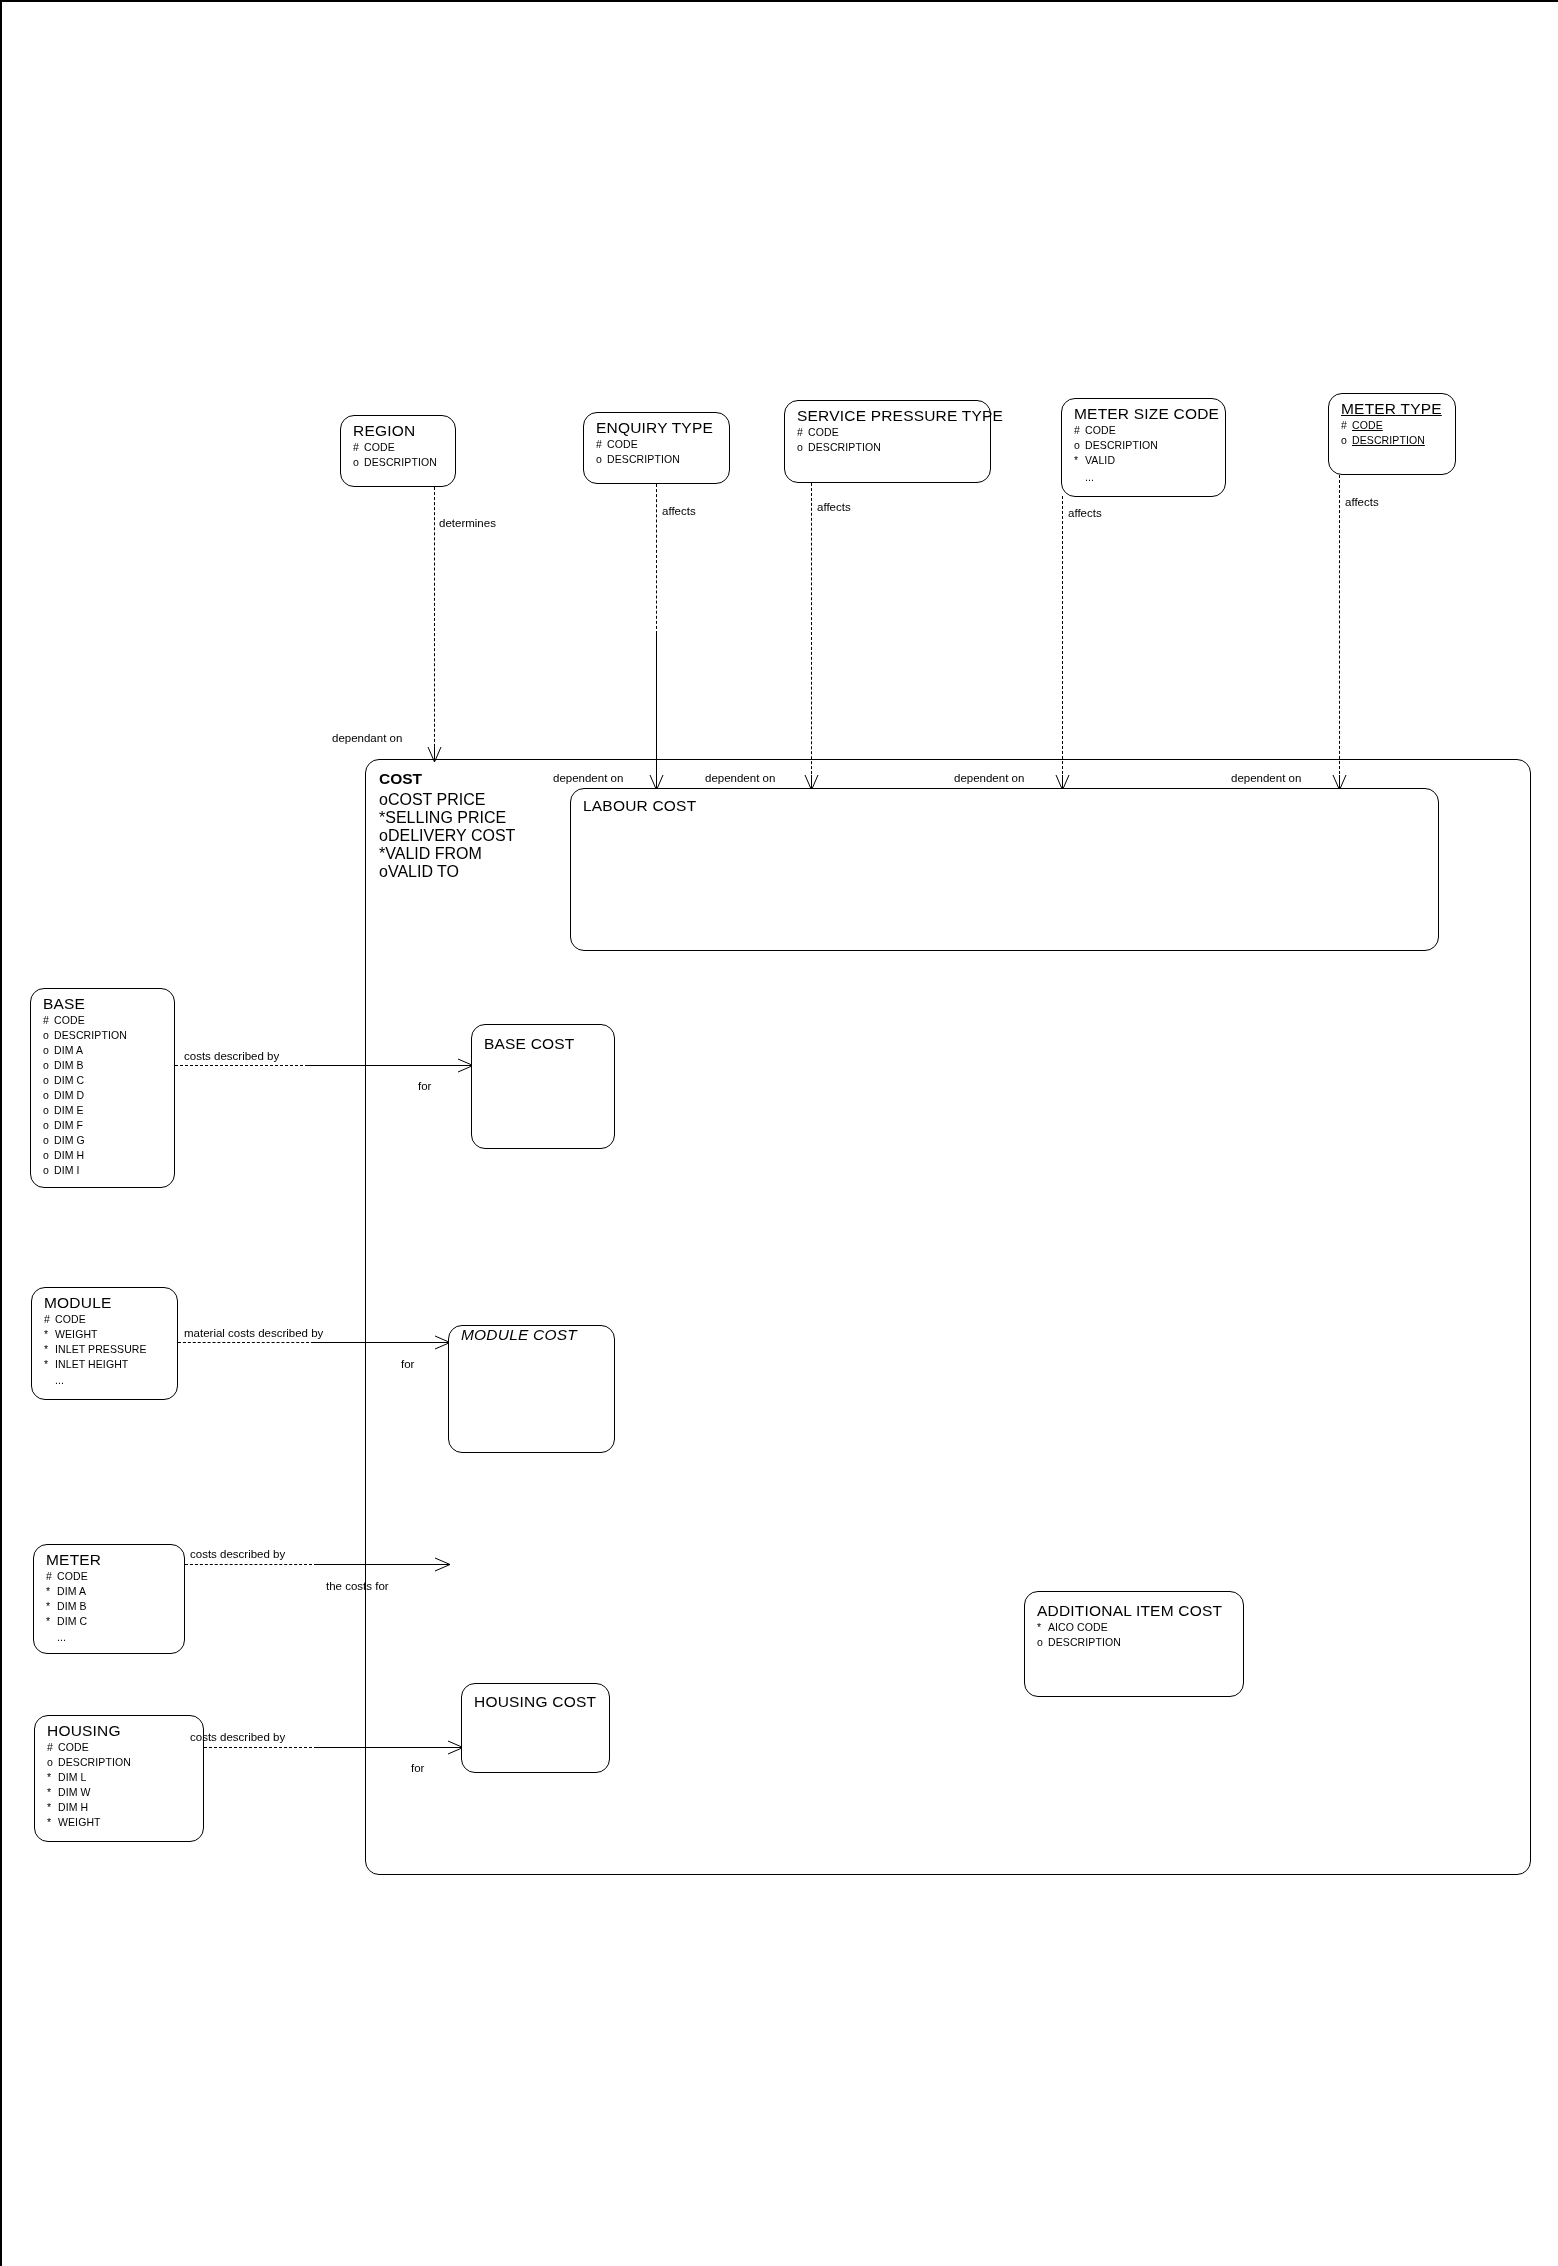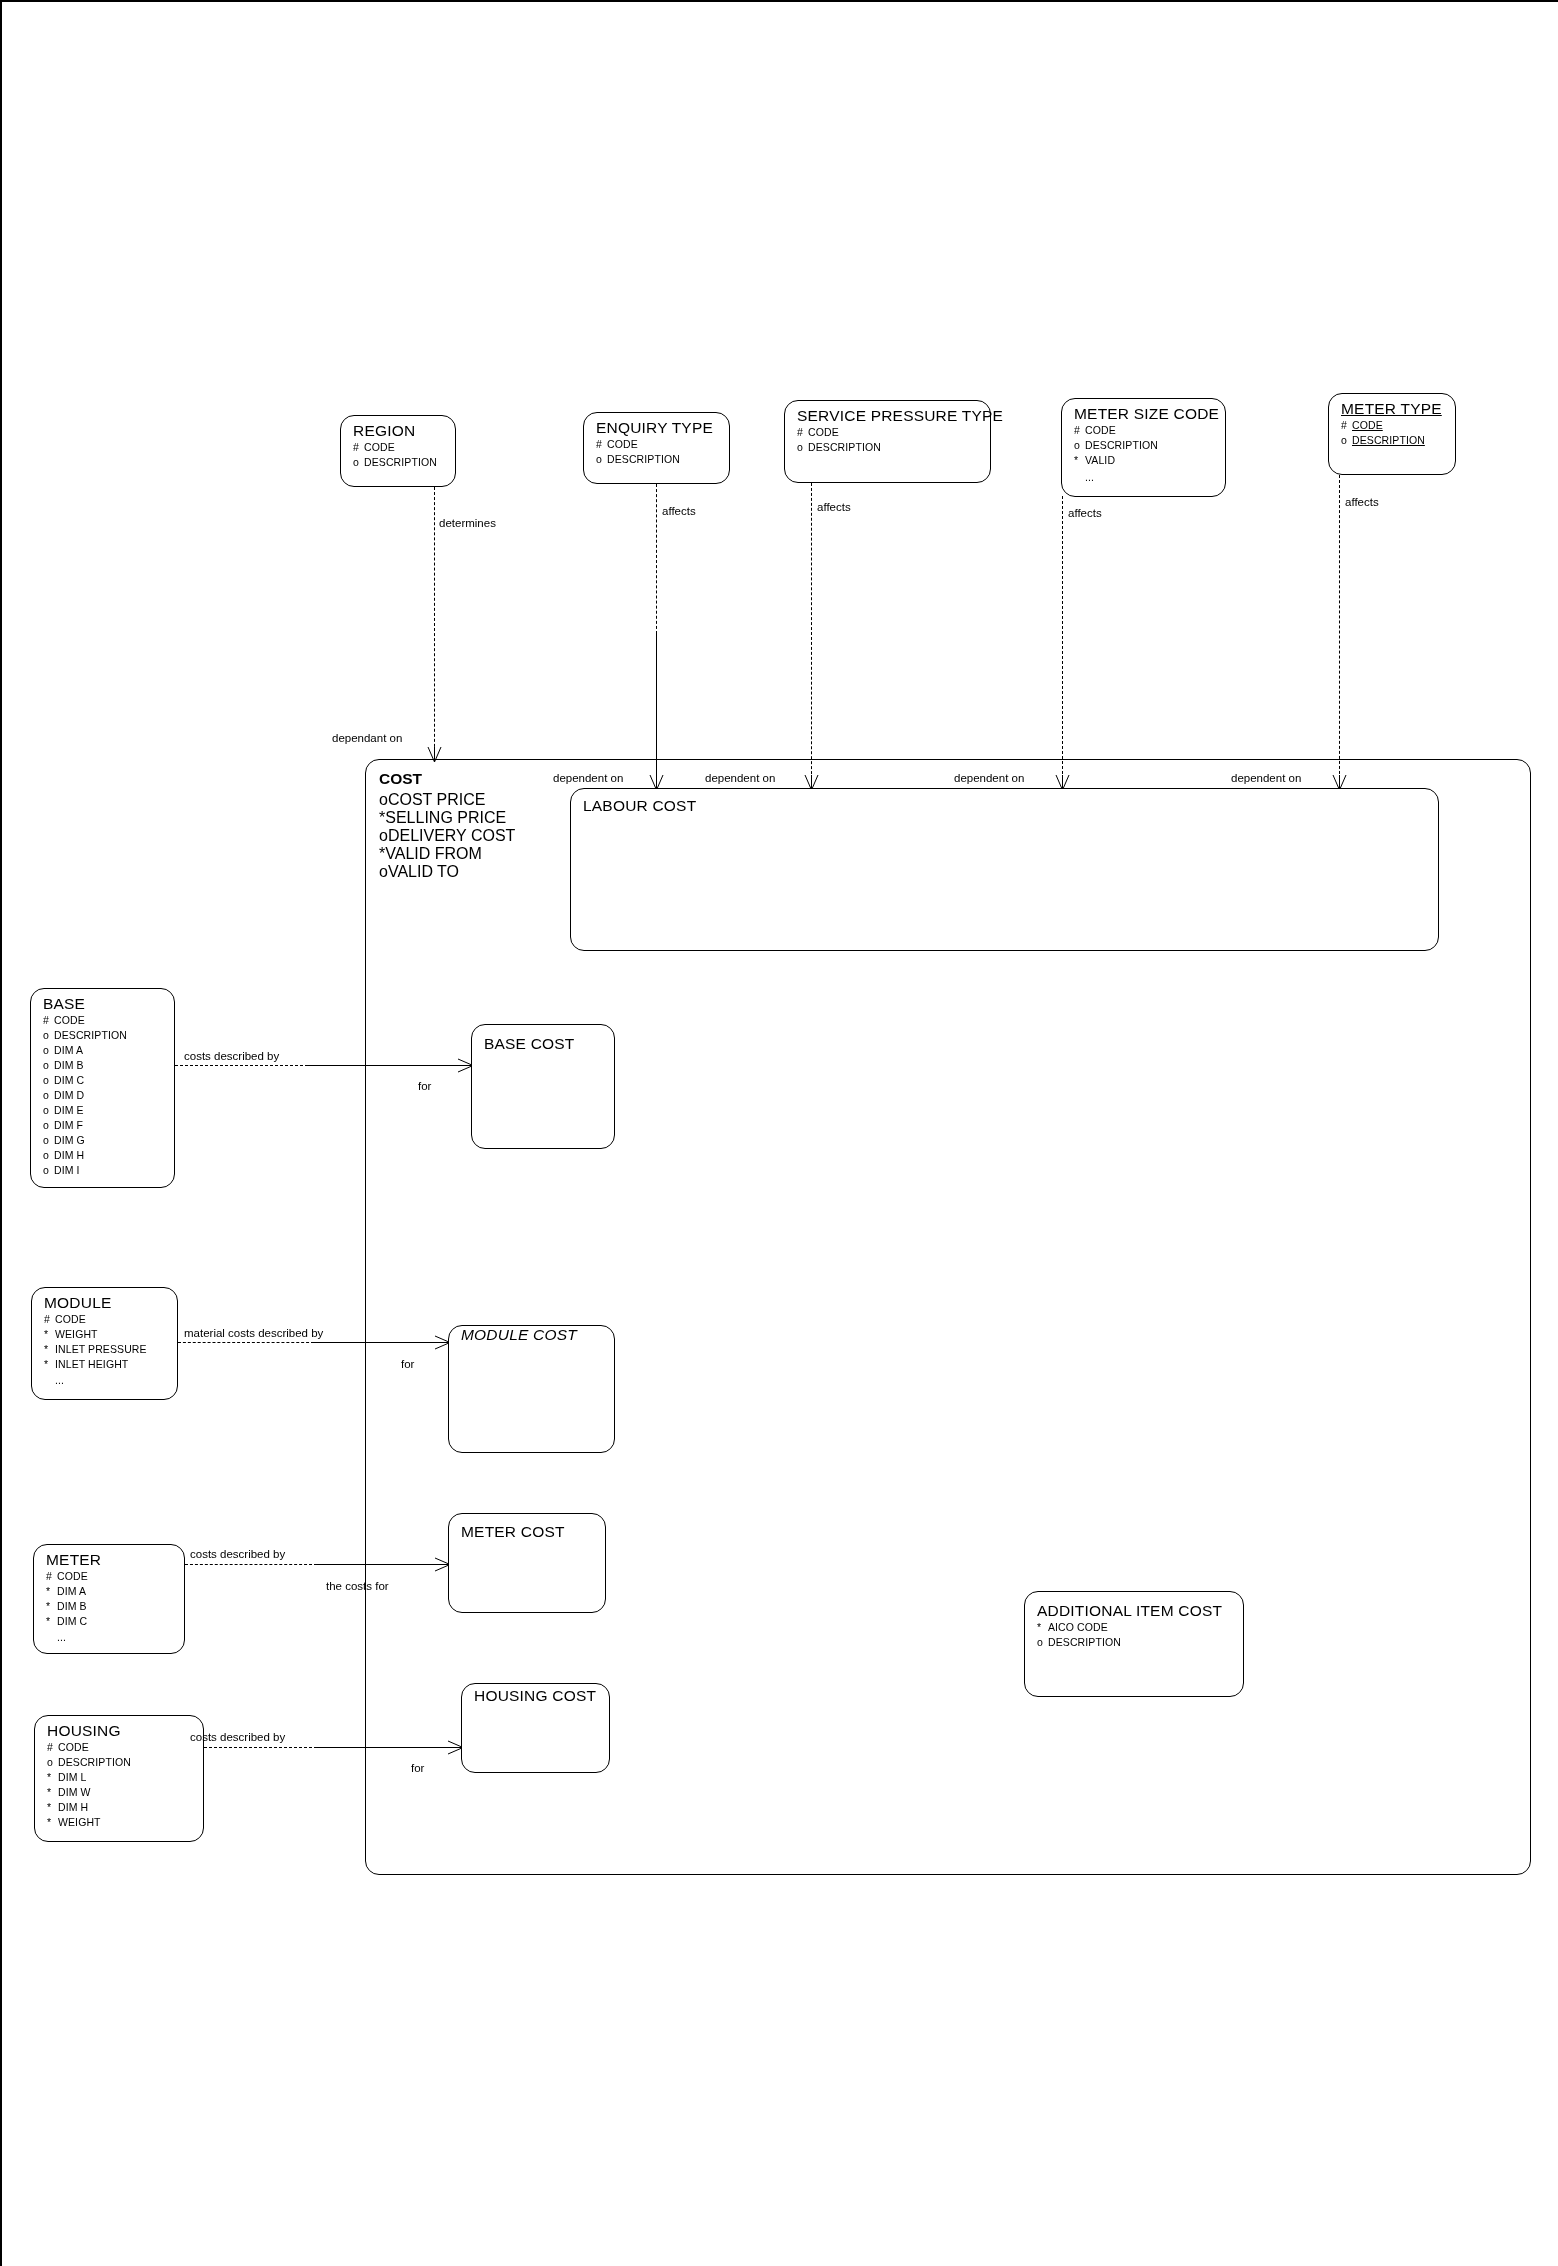--- a/index.html
+++ b/index.html
@@ -194,25 +194,22 @@
   </div>
 
   <div class="entity" style="left:469px; top:1022px; width:144px; height:125px; padding-top:10px;">
     <div class="ent-title">BASE COST</div>
   </div>
 
   <div class="entity" style="left:446px; top:1323px; width:167px; height:128px; padding-top:0;font-style:italic;">
     <div class="ent-title">MODULE COST</div>
   </div>
 
-  <div class="entity" style="left:446px; top:1511px; width:158px; height:100px; padding-top:9px;">
-    <div class="ent-title">METER COST</div>
-  </div>
-
-  <div class="entity" style="left:459px; top:1681px; width:149px; height:90px; padding-top:3px;">
+
+  <div class="entity" style="left:459px; top:1681px; width:149px; height:90px; padding-top:9px;">
     <div class="ent-title">HOUSING COST</div>
   </div>
 
   <div class="entity" style="left:1022px; top:1589px; width:220px; height:106px; padding-top:10px;">
     <div class="ent-title">ADDITIONAL ITEM COST</div>
     <div class="attr"><span class="mark">*</span><span>AICO CODE</span></div>
     <div class="attr"><span class="mark">o</span><span>DESCRIPTION</span></div>
   </div>
 
   <div class="entity" style="left:28px; top:986px; width:145px; height:200px;">

